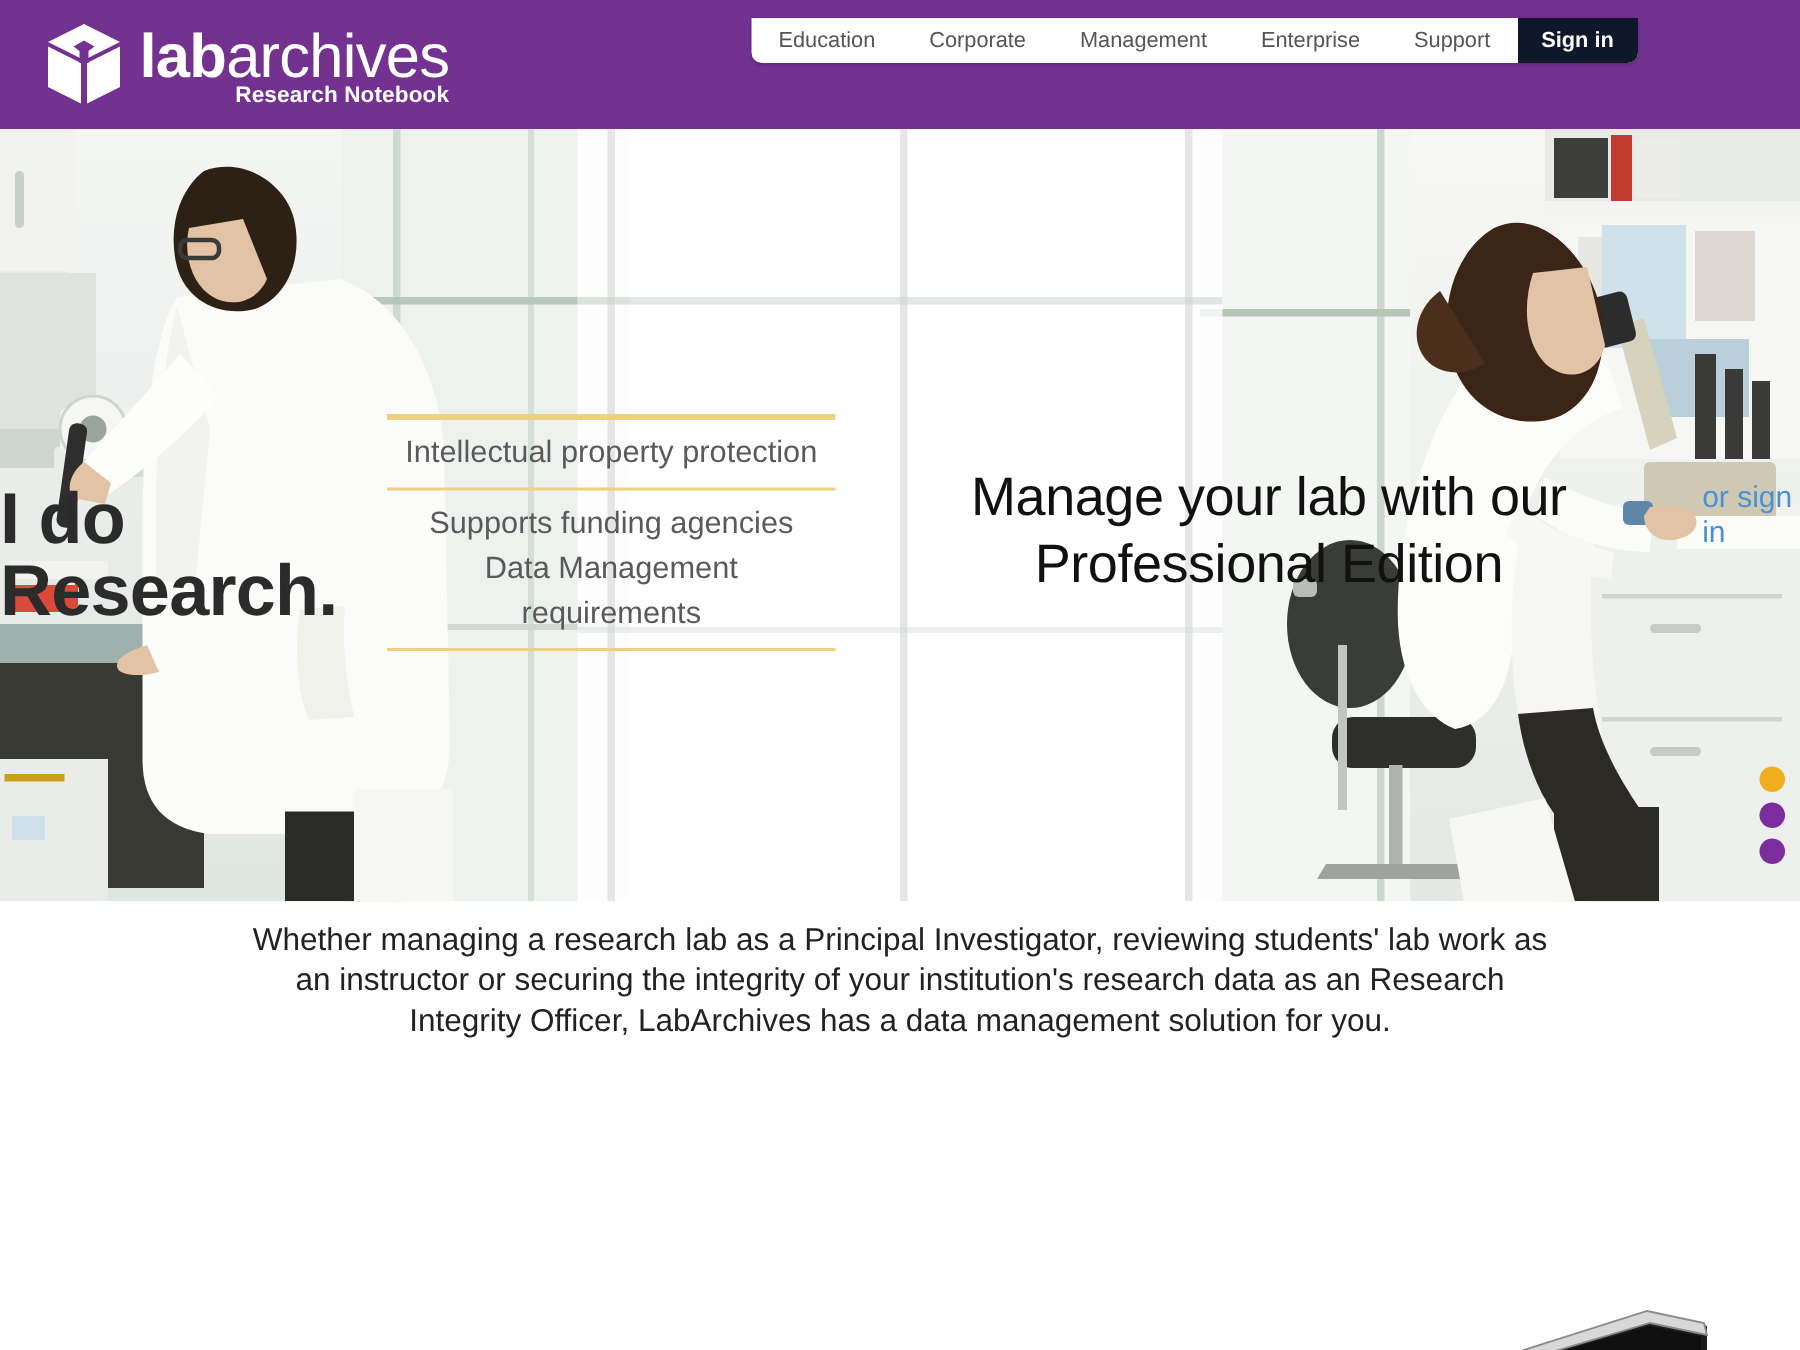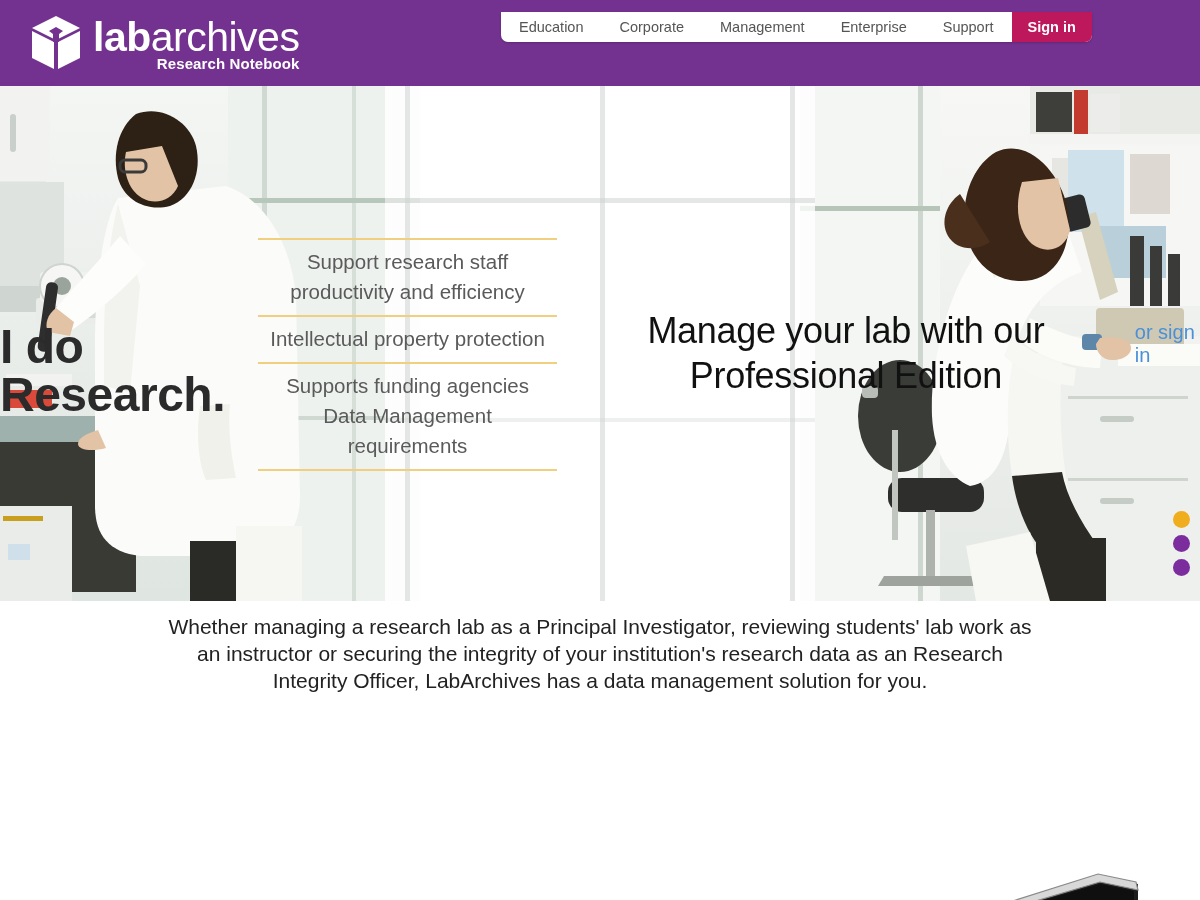--- a/index.html
+++ b/index.html
@@ -50,21 +50,21 @@
   .nav-item {
     display: flex; align-items: center;
     padding: 0 18px;
     font-size: 14.5px; color: #555555;
     white-space: nowrap; cursor: pointer;
     text-decoration: none;
   }
   .nav-signin {
     display: flex; align-items: center;
     padding: 0 16px;
-    background: #be185d;
+    background: #0f172a;
     color: #ffffff; font-size: 14.5px; font-weight: 600;
     white-space: nowrap; cursor: pointer;
     border-bottom-right-radius: 7px;
     text-decoration: none;
   }
 
   
   .hero {
     position: relative;
     width: 1200px; height: 515px;
@@ -328,21 +328,20 @@
     <div class="mullion" style="left:0;  top:112px; width:430px; height:5px;"></div>
     <div class="mullion" style="left:0;  top:332px; width:430px; height:4px; background:rgba(205,212,208,0.35);"></div>
   </div>
 
   <div class="hero-inner">
 
     <div class="hero-title">I do Research.</div>
 
     <div class="feature-list">
       <div class="feature-sep"></div>
-      <div class="feature-line">Support research staff productivity and efficiency</div>
       <div class="feature-sep"></div>
       <div class="feature-line">Intellectual property protection</div>
       <div class="feature-sep"></div>
       <div class="feature-line">Supports funding agencies Data Management requirements</div>
       <div class="feature-sep"></div>
     </div>
 
     <div class="hero-sub">Manage your lab with our Professional Edition</div>
 
 

